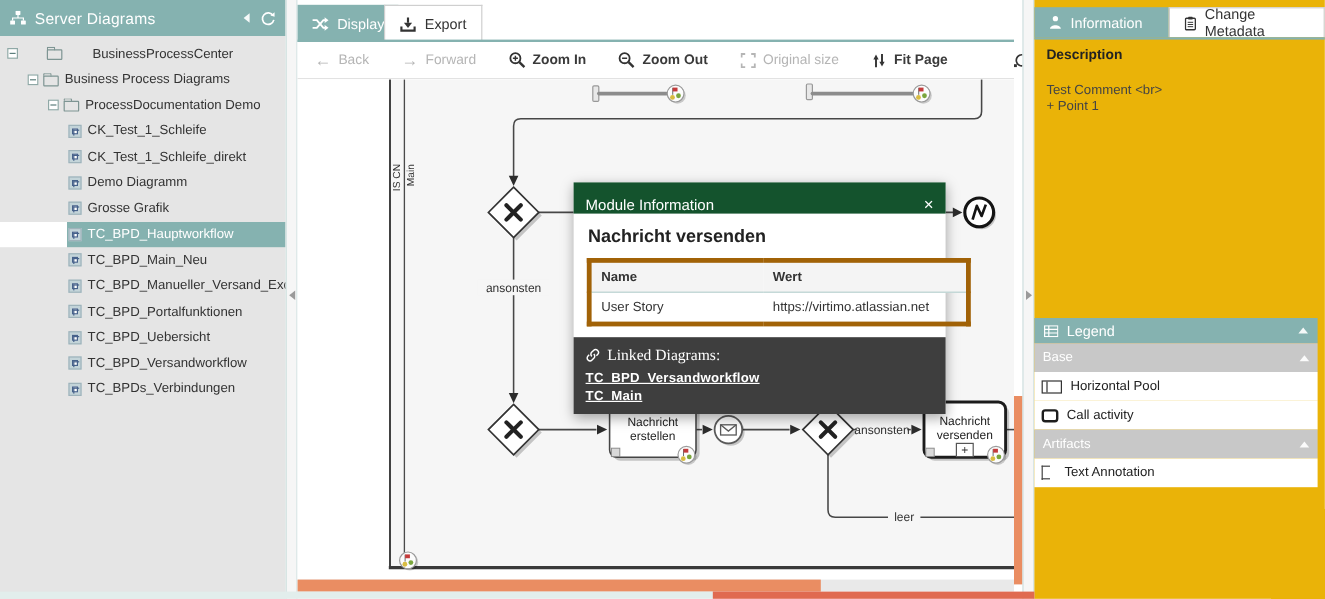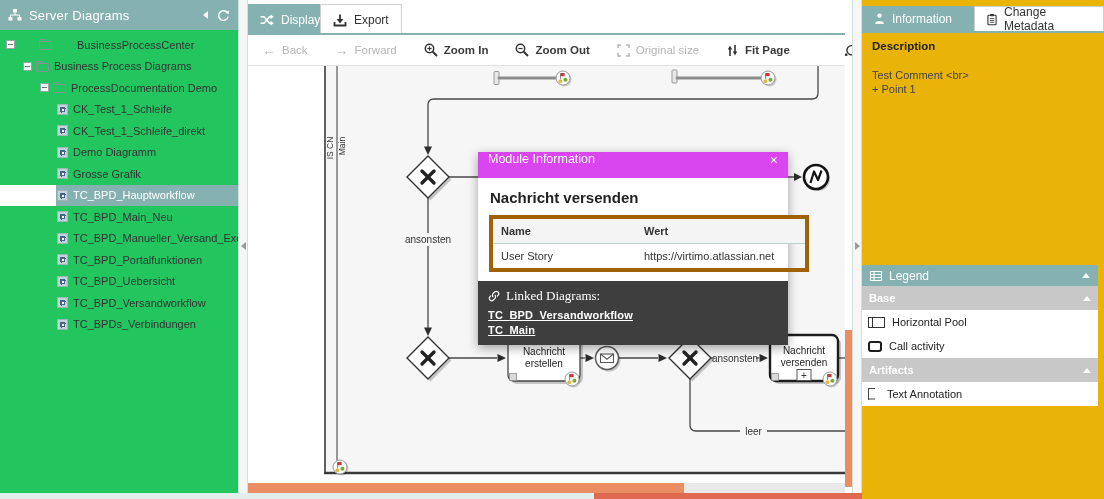--- a/index.html
+++ b/index.html
@@ -1,21 +1,21 @@
 <!DOCTYPE html>
 <html><head>
 <meta charset="utf-8">
 <style>
   * { margin:0; padding:0; box-sizing:border-box; }
   html,body { background:#fff; }
   body { font-family:"Liberation Sans", sans-serif; width:1104px; height:499px; position:relative; overflow:hidden; }
   .abs { position:absolute; }
 
   
-  #left-sidebar { left:0; top:0; width:238px; height:499px; background:#22c55e; }
+  #left-sidebar { left:0; top:0; width:238px; height:499px; background:#e5e5e5; }
   .panel-header { height:30px; background:#85b2b0; color:#fff; display:flex; align-items:center; padding:0 8px; }
   .panel-header .ph-title { font-size:13px; margin-left:7px; flex:1; letter-spacing:.2px; }
   .ph-icons { display:flex; align-items:center; gap:8px; }
   .tri-left-w { width:0;height:0;border-top:4px solid transparent;border-bottom:4px solid transparent;border-right:5px solid rgba(255,255,255,.92); }
   #tree { padding-top:4px; }
   .tree-row { height:21.5px; display:flex; align-items:center; font-size:11px; color:#333; cursor:default; white-space:nowrap; }
   .lvl0 { padding-left:6px;gap:20px; } .lvl1 { padding-left:23px; } .lvl2 { padding-left:40px; } .lvl3 { padding-left:57px; }
   .tree-row.selected { background:linear-gradient(to right, #fff 56px, #85b2b0 56px); }
   .tree-row.selected .tree-label { color:#fff; }
   .tree-label { margin-left:5px; }
@@ -51,21 +51,21 @@
   .tb-btn.disabled { color:#b5b5b5; }
   .tb-btn .uni { font-size:14px; line-height:1; }
   .tb-spacer { flex:1; }
 
   
   #canvas { position:absolute; left:0; top:66px; width:597px; height:417px; background:#fff; overflow:hidden; }
   svg text { font-family:"Liberation Sans", sans-serif; }
 
   
   #module-popup { position:absolute; left:230px; top:86px; width:310px; background:#fff; box-shadow:0 3px 10px rgba(0,0,0,.35); z-index:5; }
-  #module-popup .mp-header { height:26px; background:#d946ef; color:#fff; display:flex; align-items:flex-start; padding:0 10px; font-size:12.5px; }
+  #module-popup .mp-header { height:26px; background:#14532d; color:#fff; display:flex; align-items:flex-end; padding:0 10px; font-size:12.5px; }
   #module-popup .mp-close { margin-left:auto; font-size:14px; cursor:default; }
   #module-popup .mp-sub { font-size:15px; color:#222; font-weight:bold; padding:11px 12px 9px; }
   .mp-table { margin:0 11px 9px; border:4px solid #a16207; border-collapse:collapse; width:320px; font-size:11px; color:#333; }
   .mp-table th { text-align:left; font-weight:bold; background:#f4f4f4; border-bottom:1px solid #b9d2d0; padding:6px 8px; }
   .mp-table td { padding:6px 8px; }
   .mp-th-name, .mp-td-name { width:145px; }
   .mp-footer { background:#3e3e3e; color:#fff; padding:7px 10px 9px; }
   .mp-linked { font-family:"Liberation Serif", serif; font-size:13px; display:flex; align-items:center; gap:6px; margin-bottom:5px; }
   .mp-link { display:block; font-size:11px; font-weight:bold; color:#fff; text-decoration:underline; margin-top:3px; letter-spacing:.2px; }
 
@@ -79,21 +79,21 @@
   #right-tabs { position:absolute; left:0; top:0; width:100%; height:33px; }
   #tab-information { left:0; width:112px; }
   #tab-metadata { left:112px; }
   #right-tab-underline { position:absolute; left:0; top:31px; width:100%; height:2px; background:#85b2b0; }
   #info-content { position:absolute; left:10px; top:40px; width:220px; }
   #info-heading { font-size:11.5px; font-weight:bold; color:#222; }
   .info-line { font-size:11px; color:#444; line-height:14px; }
   #info-text { margin-top:16px; }
   #legend { position:absolute; left:0; top:265px; width:236px; }
   #legend-header { height:21px; background:#85b2b0; color:#fff; display:flex; align-items:center; padding:0 8px; font-size:12px; gap:7px; }
-  .legend-section { height:15px; background:#c8c8c8; color:#fff; display:flex; align-items:center; padding:12px 7px; font-size:11px;font-weight:bold; }
+  .legend-section { height:15px; background:#c8c8c8; color:#fff; display:flex; align-items:center; padding:12px 7px; font-size:11px; }
   .legend-item { height:24px; background:#fff; display:flex; align-items:center; padding-left:6px; font-size:11px; color:#222; gap:7px; }
   .caret-up { width:0;height:0;border-left:4px solid transparent;border-right:4px solid transparent;border-bottom:5px solid rgba(255,255,255,.92); margin-left:auto; }
   .ic-hpool { width:17px; height:11px; border:1.5px solid #333; position:relative; flex:none; }
   .ic-hpool::before { content:""; position:absolute; left:3px; top:0; bottom:0; border-left:1.5px solid #333; }
   .ic-callact { width:14px; height:11px; border:2px solid #1d1d1d; border-radius:3px; flex:none; }
   .ic-annot { width:12px; height:12px; position:relative; flex:none; }
   .ic-annot::before { content:""; position:absolute; left:0; top:0; bottom:0; border-left:1.5px solid #444; }
   .ic-annot::after { content:""; position:absolute; left:0; top:0; width:7px; border-top:1.5px solid #444; box-shadow:0 10.5px 0 0 #444; }
 
   

